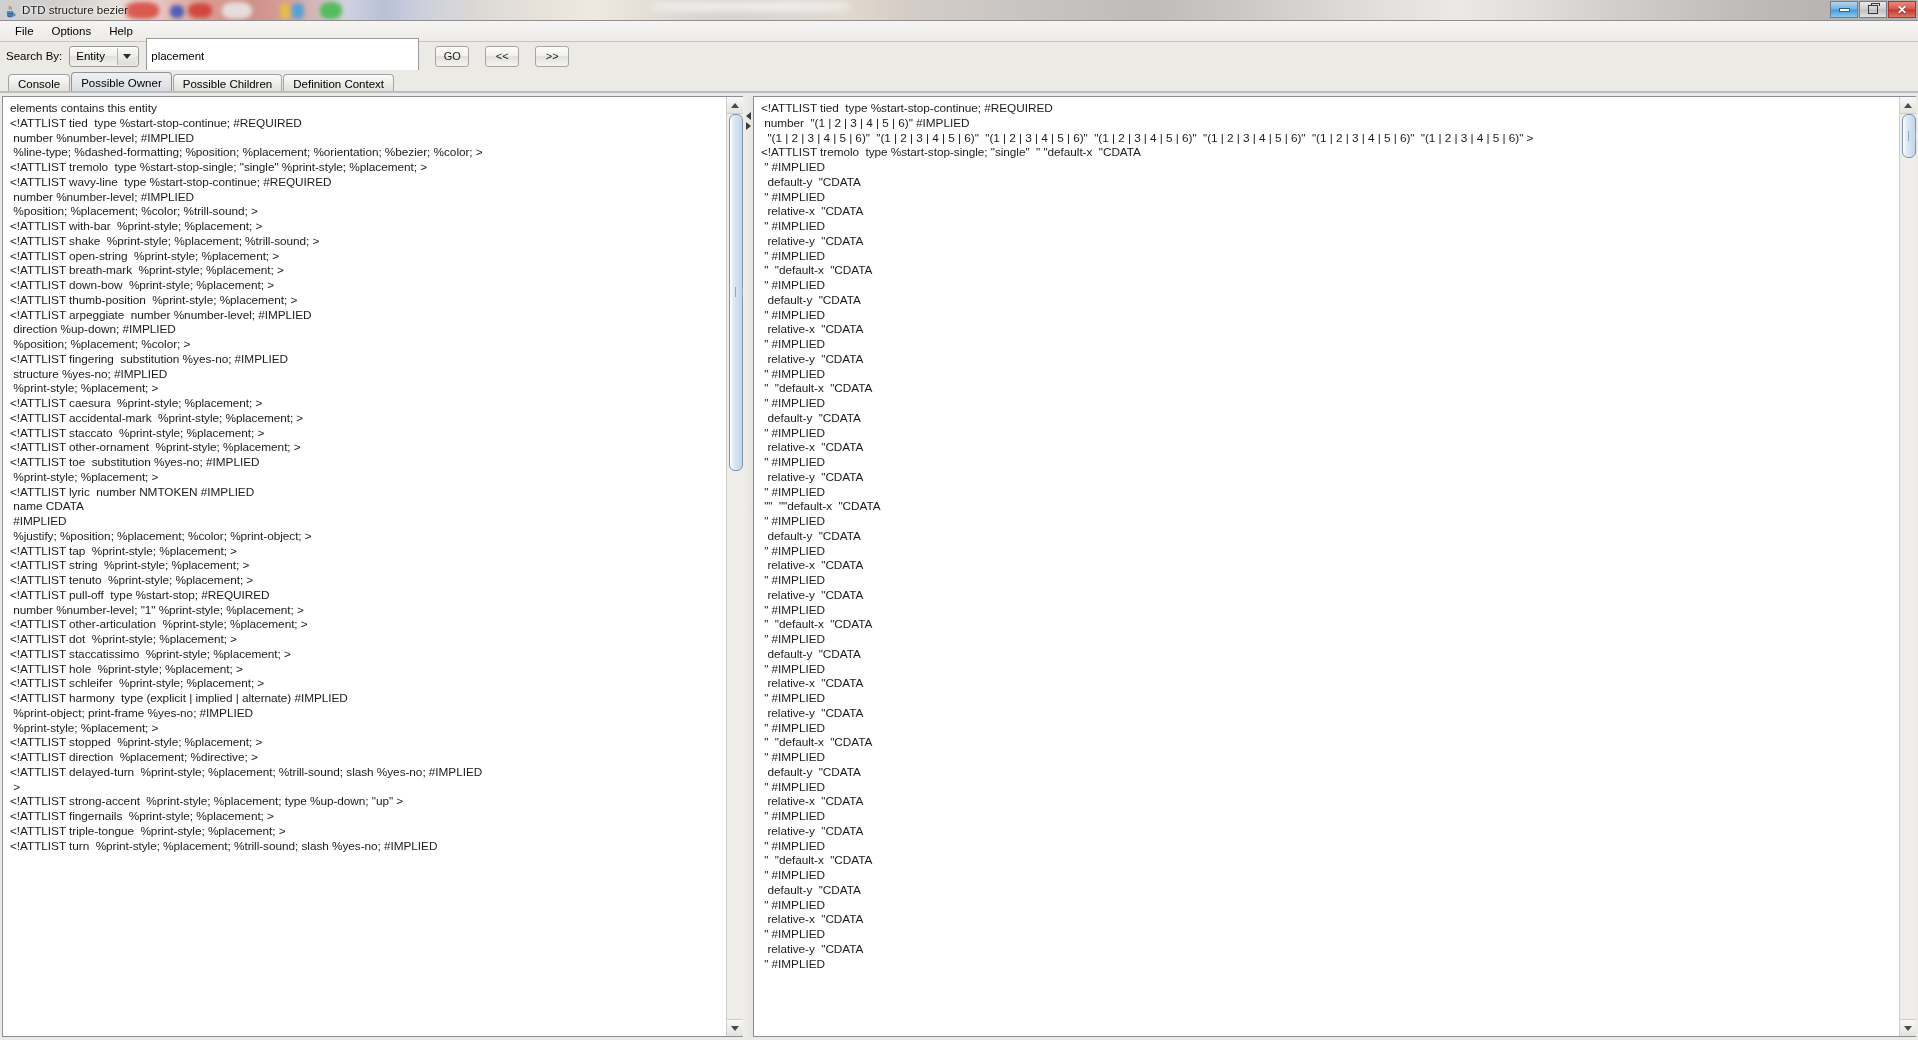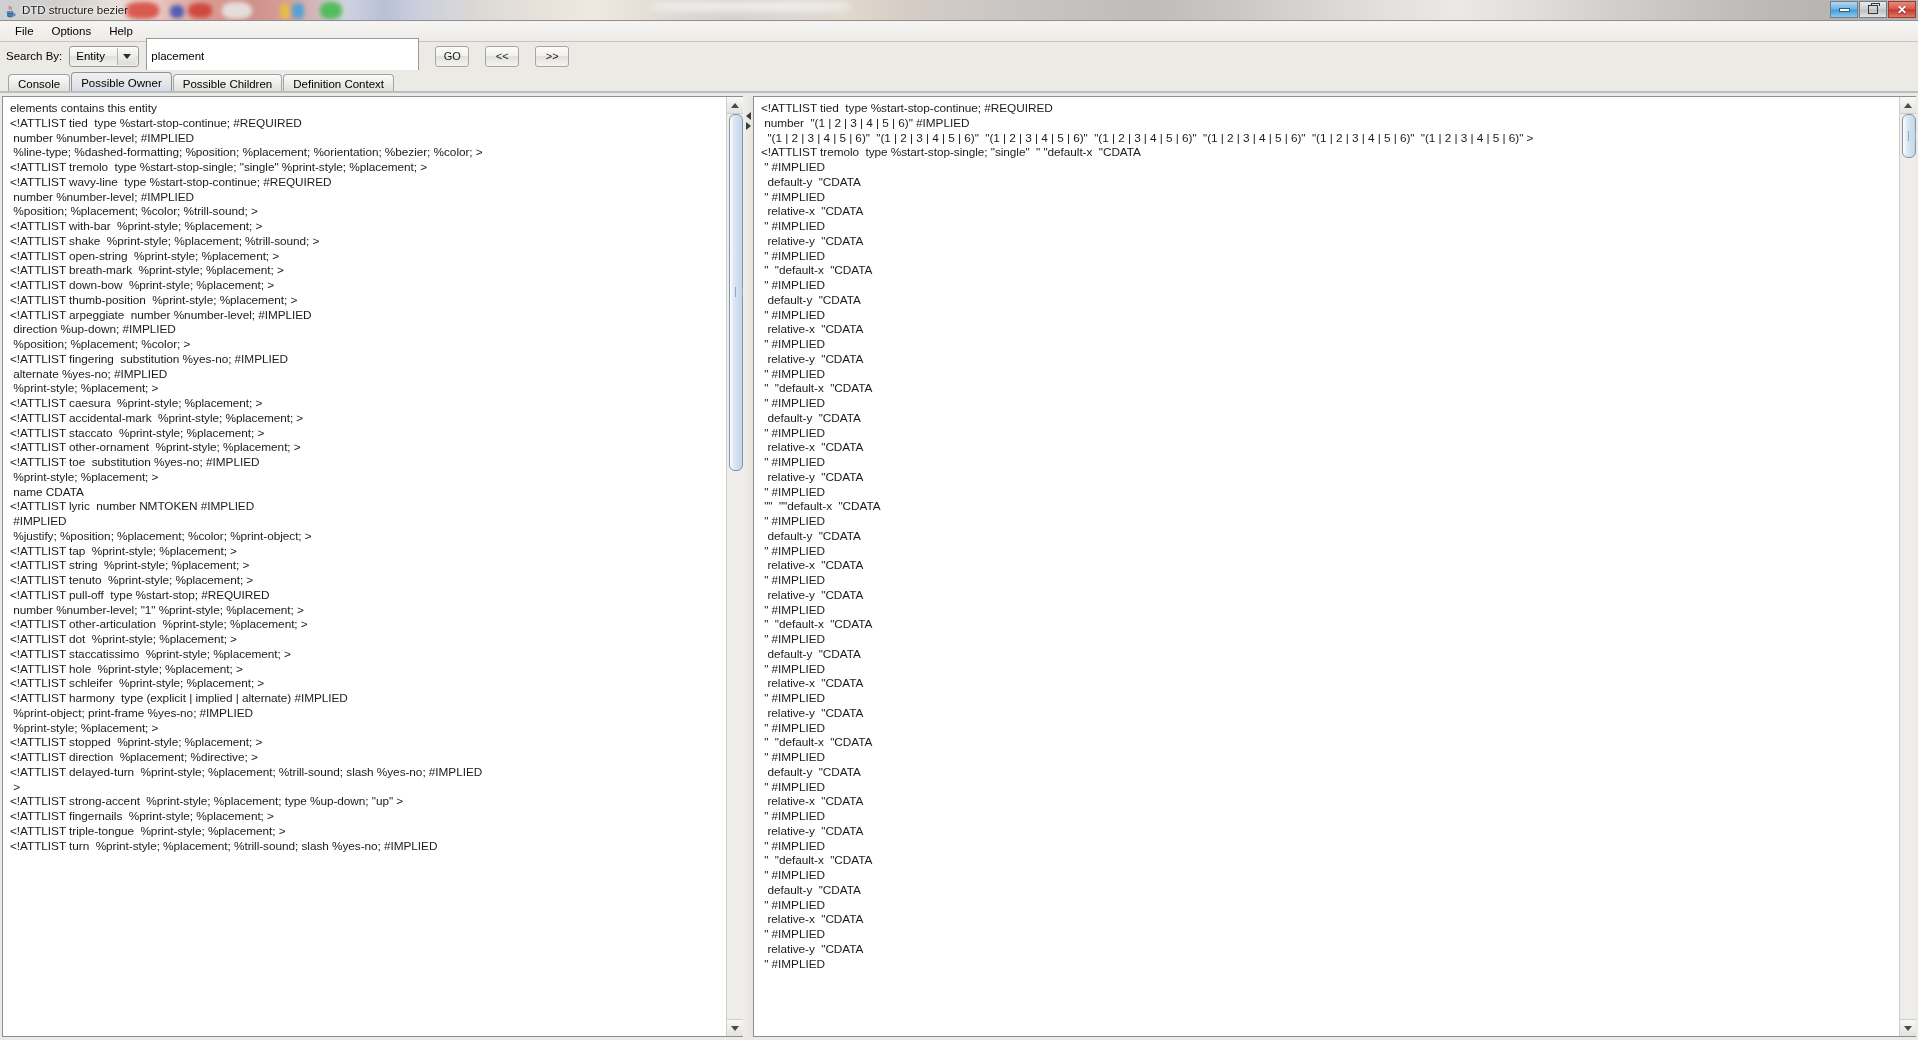--- a/index.html
+++ b/index.html
@@ -297,30 +297,30 @@
           <div class="code-line">&lt;!ATTLIST with-bar  %print-style; %placement; &gt;</div>
           <div class="code-line">&lt;!ATTLIST shake  %print-style; %placement; %trill-sound; &gt;</div>
           <div class="code-line">&lt;!ATTLIST open-string  %print-style; %placement; &gt;</div>
           <div class="code-line">&lt;!ATTLIST breath-mark  %print-style; %placement; &gt;</div>
           <div class="code-line">&lt;!ATTLIST down-bow  %print-style; %placement; &gt;</div>
           <div class="code-line">&lt;!ATTLIST thumb-position  %print-style; %placement; &gt;</div>
           <div class="code-line">&lt;!ATTLIST arpeggiate  number %number-level; #IMPLIED</div>
           <div class="code-line"> direction %up-down; #IMPLIED</div>
           <div class="code-line"> %position; %placement; %color; &gt;</div>
           <div class="code-line">&lt;!ATTLIST fingering  substitution %yes-no; #IMPLIED</div>
-          <div class="code-line"> alternate %yes-no; #IMPLIED</div>
+          <div class="code-line"> structure %yes-no; #IMPLIED</div>
           <div class="code-line"> %print-style; %placement; &gt;</div>
           <div class="code-line">&lt;!ATTLIST caesura  %print-style; %placement; &gt;</div>
           <div class="code-line">&lt;!ATTLIST accidental-mark  %print-style; %placement; &gt;</div>
           <div class="code-line">&lt;!ATTLIST staccato  %print-style; %placement; &gt;</div>
           <div class="code-line">&lt;!ATTLIST other-ornament  %print-style; %placement; &gt;</div>
           <div class="code-line">&lt;!ATTLIST toe  substitution %yes-no; #IMPLIED</div>
           <div class="code-line"> %print-style; %placement; &gt;</div>
+          <div class="code-line">&lt;!ATTLIST lyric  number NMTOKEN #IMPLIED</div>
           <div class="code-line"> name CDATA</div>
-          <div class="code-line">&lt;!ATTLIST lyric  number NMTOKEN #IMPLIED</div>
           <div class="code-line"> #IMPLIED</div>
           <div class="code-line"> %justify; %position; %placement; %color; %print-object; &gt;</div>
           <div class="code-line">&lt;!ATTLIST tap  %print-style; %placement; &gt;</div>
           <div class="code-line">&lt;!ATTLIST string  %print-style; %placement; &gt;</div>
           <div class="code-line">&lt;!ATTLIST tenuto  %print-style; %placement; &gt;</div>
           <div class="code-line">&lt;!ATTLIST pull-off  type %start-stop; #REQUIRED</div>
           <div class="code-line"> number %number-level; "1" %print-style; %placement; &gt;</div>
           <div class="code-line">&lt;!ATTLIST other-articulation  %print-style; %placement; &gt;</div>
           <div class="code-line">&lt;!ATTLIST dot  %print-style; %placement; &gt;</div>
           <div class="code-line">&lt;!ATTLIST staccatissimo  %print-style; %placement; &gt;</div>

